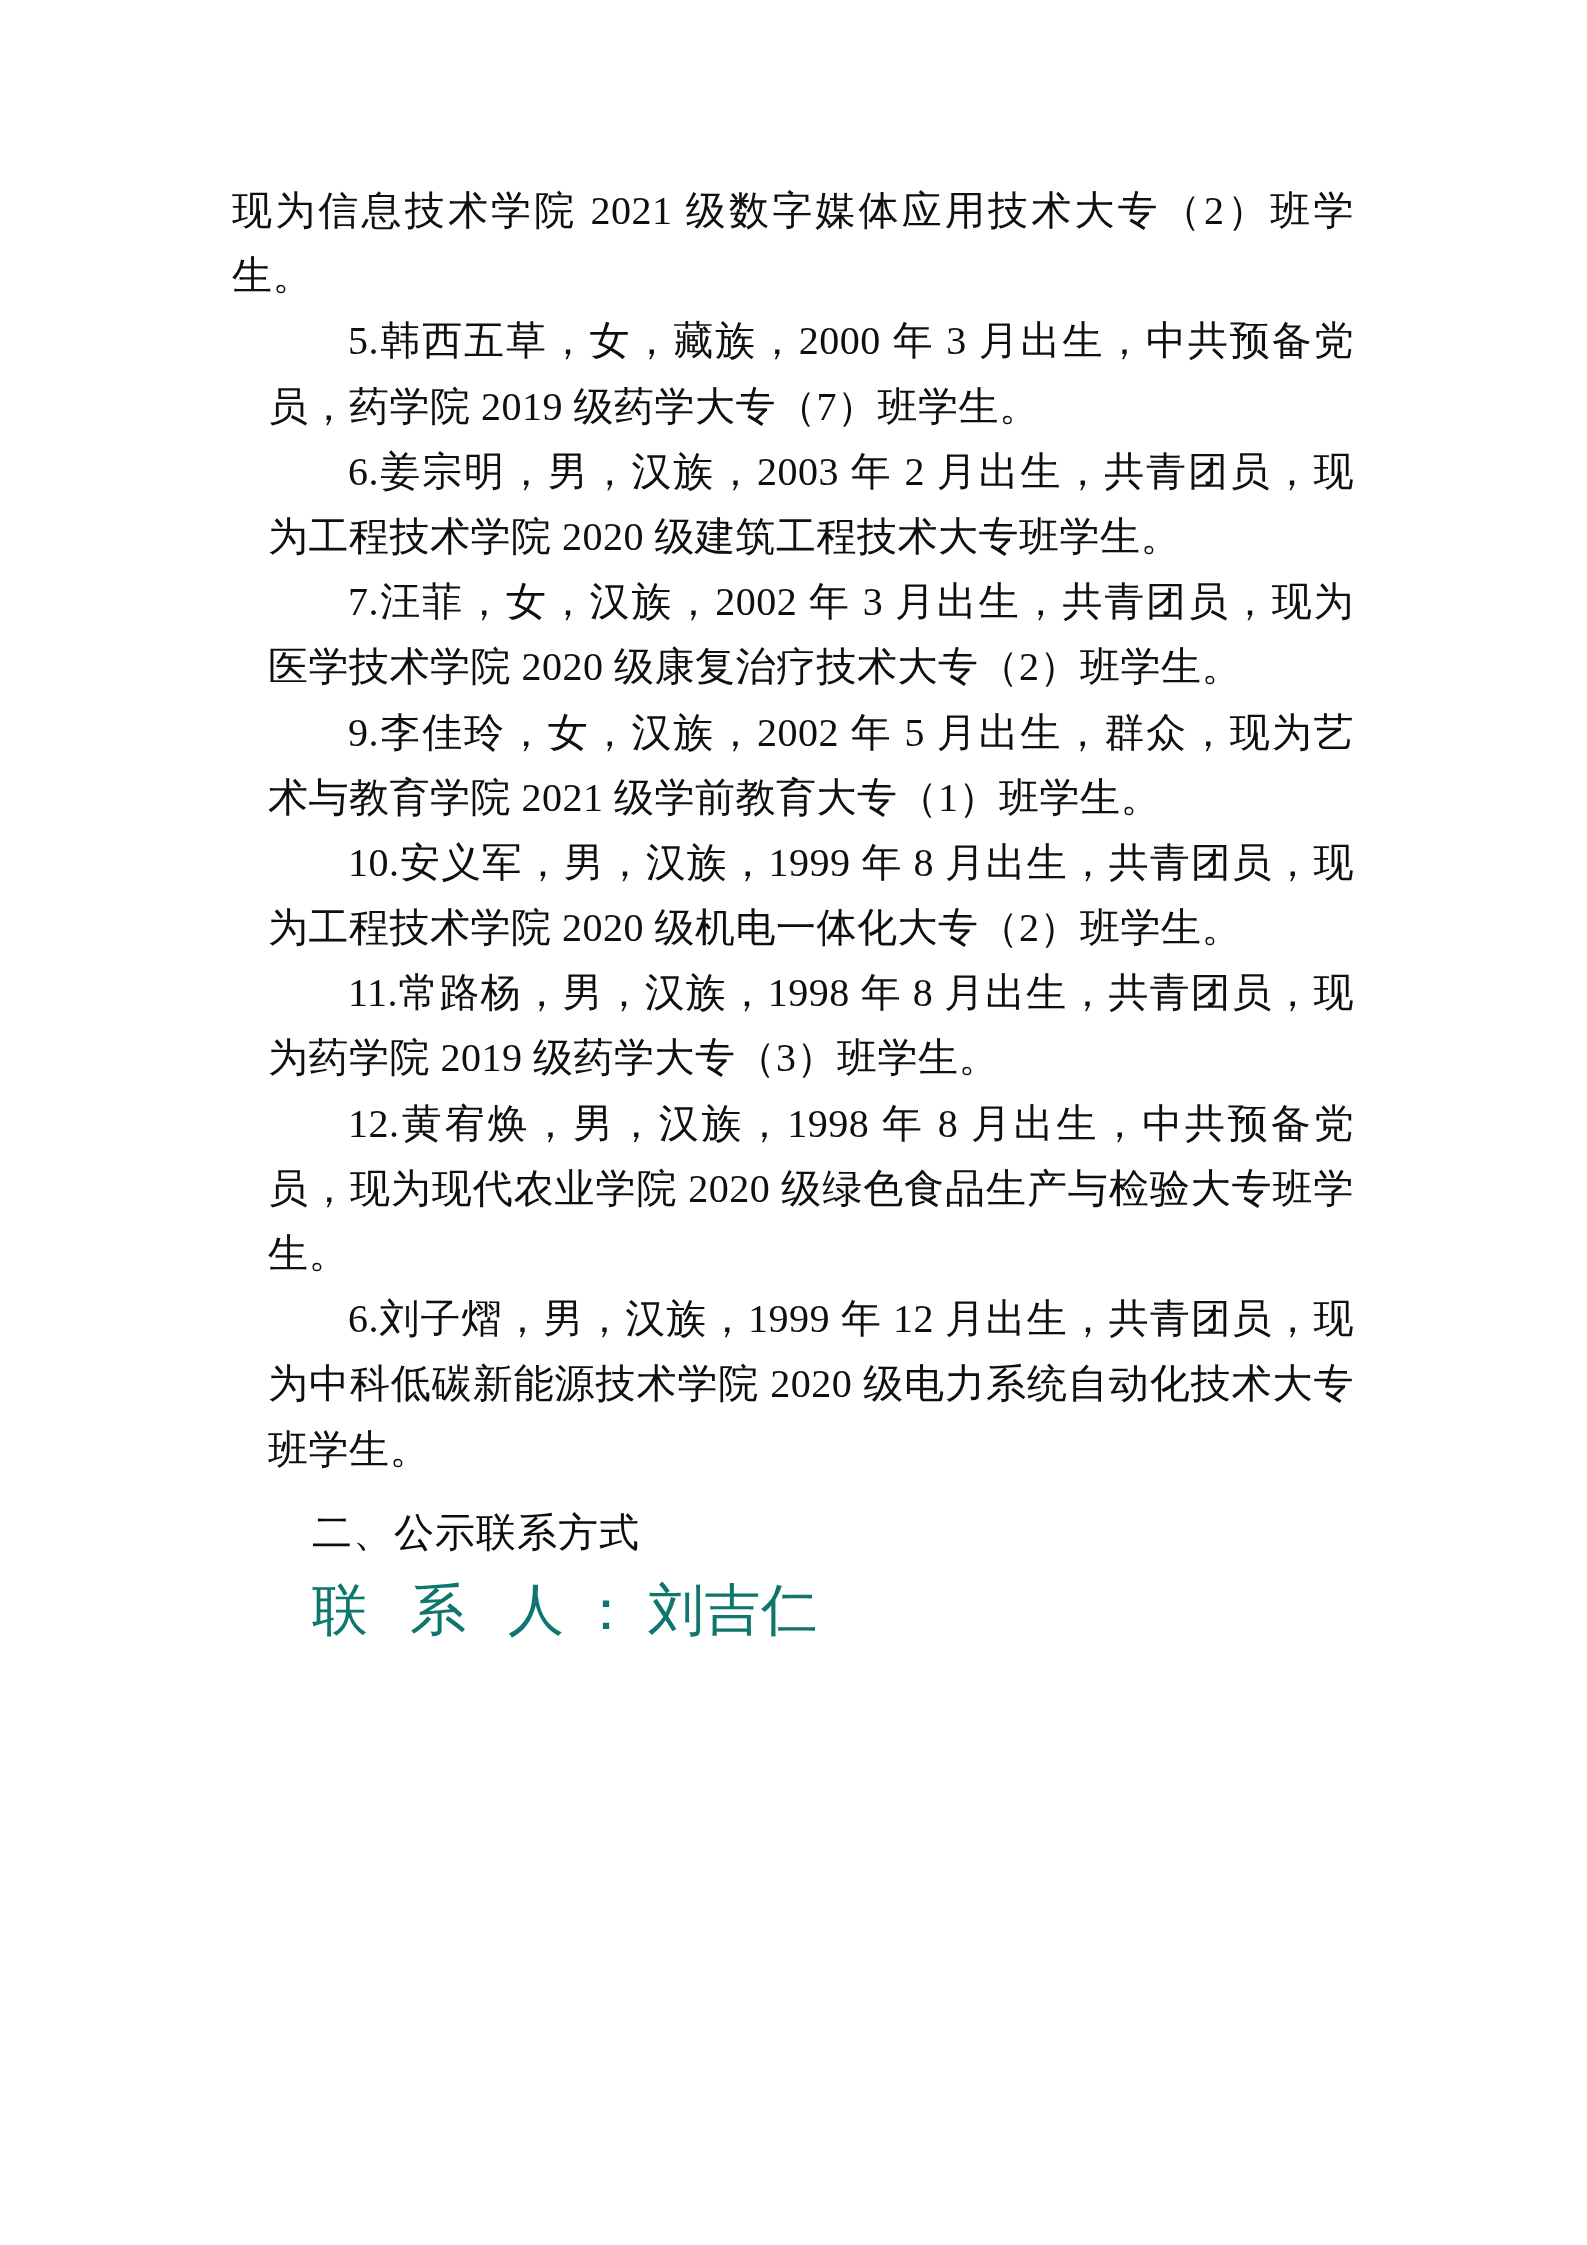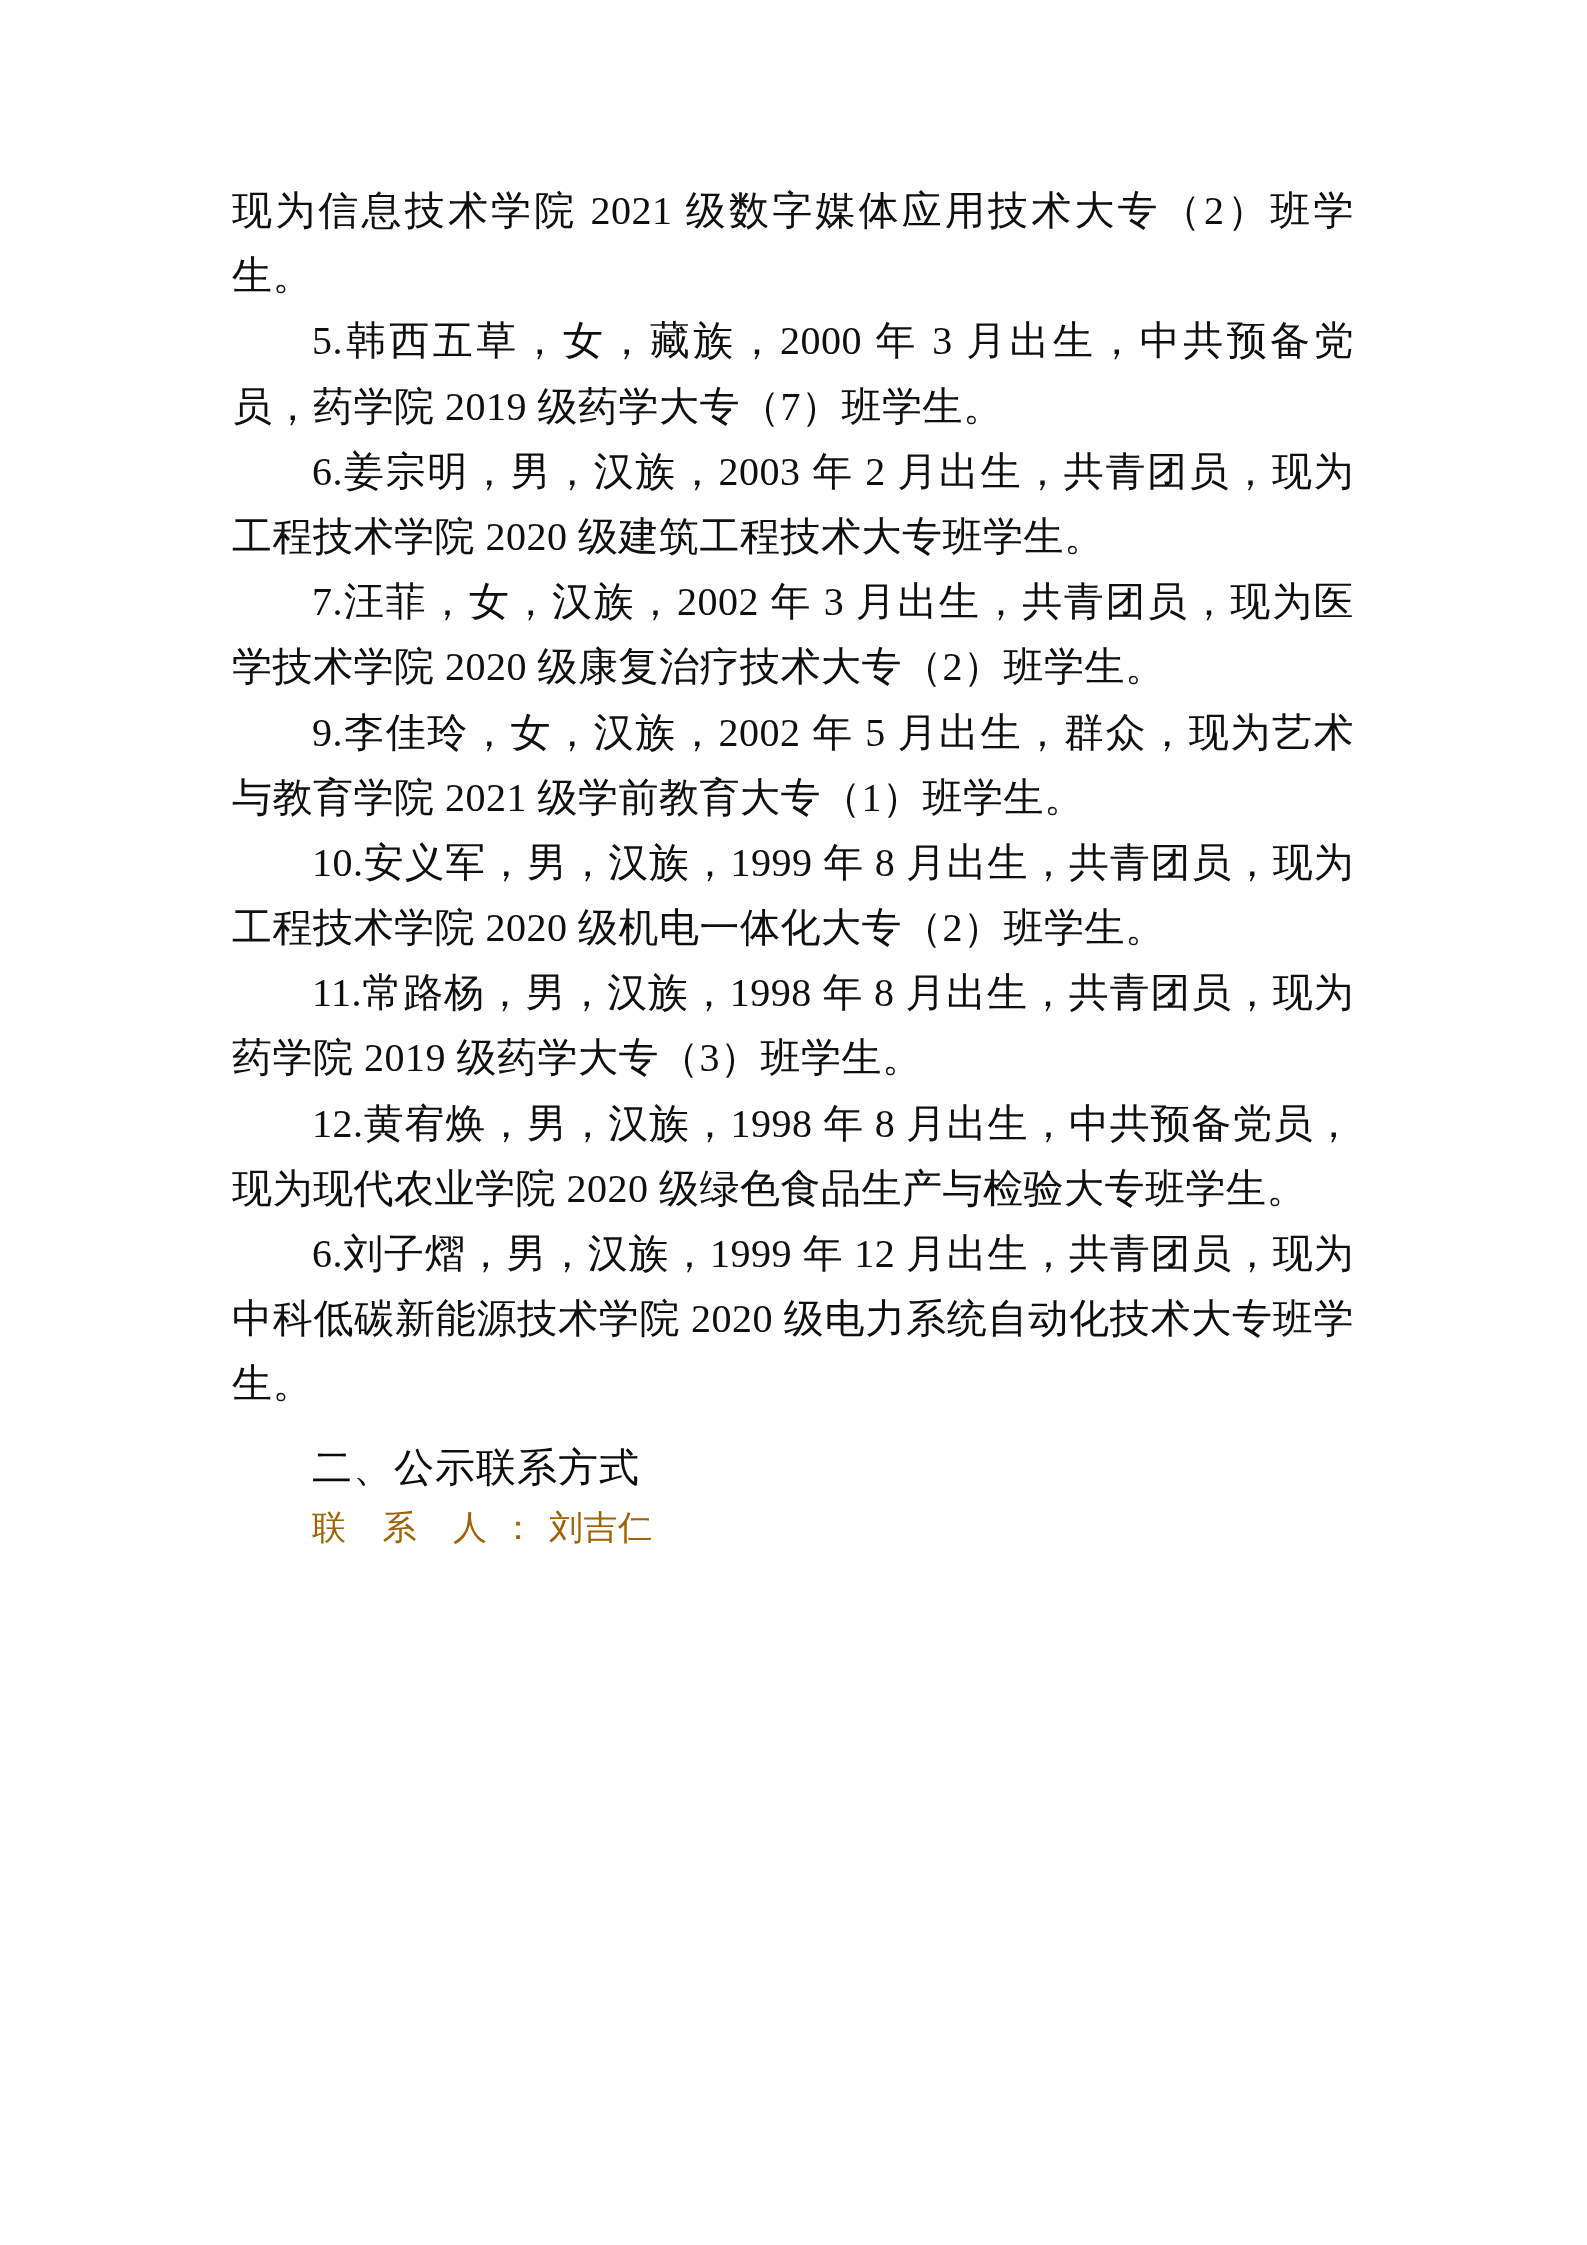--- a/index.html
+++ b/index.html
@@ -27,37 +27,38 @@
     font-size: 40px;
     line-height: 1.63;
     letter-spacing: 0.5px;
     text-align: justify;
     text-justify: inter-ideograph;
     margin: 0 0 0 0;
     color: #100f0d;
   }
   .para.indent {
     text-indent: 80px;
+    margin-left: 36px;
   }
   .section-head {
     font-size: 40px;
     line-height: 1.63;
     letter-spacing: 1px;
     font-weight: normal;
     text-indent: 80px;
     margin: 18px 0 0 0;
     color: #0d0c0a;
   }
   .contact {
-    font-size: 34px;
+    font-size: 56px;
     line-height: 1.63;
     letter-spacing: 0.5px;
     text-indent: 80px;
     margin: 0;
-    color: #a16207;
+    color: #0f766e;
   }
   .spread {
     letter-spacing: 14px;
   }
 </style>
 </head>
 <body>
 
 <div class="page">
   <div class="content">

